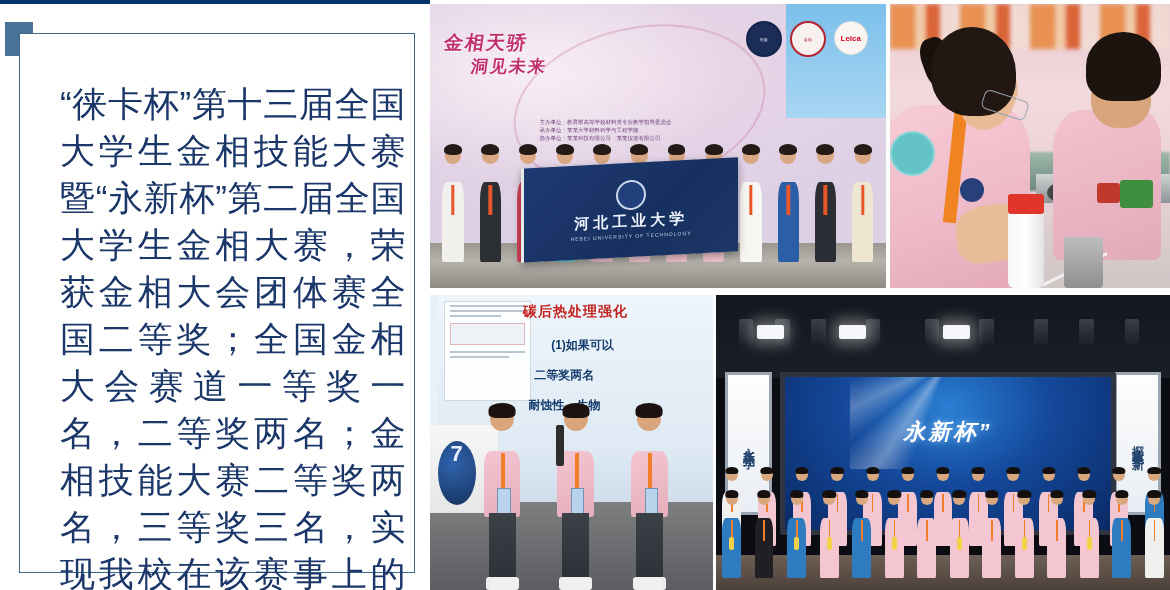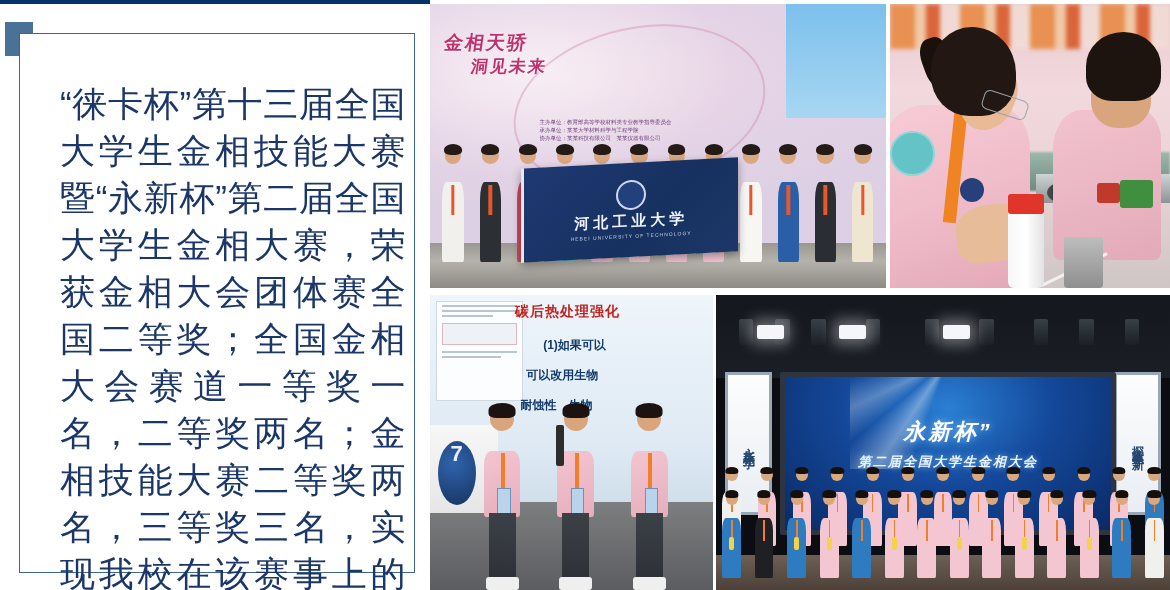--- a/index.html
+++ b/index.html
@@ -149,21 +149,21 @@
      background:#f0f0f0;transform:rotate(-26deg);border-radius:2px;}
   .p2 .beaker{position:absolute;left:62%;bottom:0;width:14%;height:18%;
      background:linear-gradient(180deg,#bdbdbd,#8f8f8f);border-radius:2px 2px 4px 4px;}
   .p2 .clamp{position:absolute;right:6%;bottom:28%;width:12%;height:10%;
      background:#3f8f3f;border-radius:3px;}
   .p2 .clamp2{position:absolute;right:18%;bottom:30%;width:8%;height:7%;
      background:#c0392b;border-radius:3px;}
 
   
   .p3{width:100%;height:100%;position:relative;background:#e9f1f8;overflow:hidden;}
-  .p3 .screen{position:absolute;left:0;top:0;width:100%;height:72%;
+  .p3 .screen{position:absolute;left:8px;top:0;width:100%;height:72%;
      background:linear-gradient(180deg,#eef5fb,#dfeaf4 70%,#cfdeea);}
   .p3 .doc{position:absolute;left:2%;top:3%;width:30%;height:46%;background:#fbfdff;
      border:1px solid #cfd9e2;}
   .p3 .doc .ln{height:2px;background:#b9c6d2;margin:3px 5px;}
   .p3 .doc .blk{margin:6px 5px;height:20%;background:#eef2f6;border:1px solid #e2b6bd;}
   .p3 .hl{position:absolute;left:30%;top:4%;font-size:14px;font-weight:bold;color:#c2211e;
      white-space:nowrap;letter-spacing:1px;}
   .p3 .l2{position:absolute;left:40%;top:20%;font-size:12px;font-weight:bold;color:#123a6b;white-space:nowrap;}
   .p3 .l3{position:absolute;left:34%;top:34%;font-size:12px;font-weight:bold;color:#123a6b;white-space:nowrap;}
   .p3 .l4{position:absolute;left:32%;top:48%;font-size:12px;font-weight:bold;color:#123a6b;white-space:nowrap;}
@@ -250,20 +250,25 @@
   </div>
 
   <div class="photo-grid">
 
     <div class="photo ph-tl">
       <div class="p1">
         <div class="sky-patch"></div>
         <div class="swirl"></div>
         <div class="swirl2"></div>
 
+        <div class="logos">
+          <div class="logo logo-a">校徽</div>
+          <div class="logo logo-b">金相</div>
+          <div class="logo logo-c">Leica</div>
+        </div>
 
         <div class="hero-line1">金相天骄</div>
         <div class="hero-line2">洞见未来</div>
 
         <div class="org-lines">
           <div>主办单位：教育部高等学校材料类专业教学指导委员会</div>
           <div>承办单位：某某大学材料科学与工程学院</div>
           <div>协办单位：某某科技有限公司　某某仪器有限公司</div>
         </div>
 
@@ -393,21 +398,21 @@
           <div class="doc">
             <div class="ln"></div>
               <div class="ln"></div>
               <div class="ln" style="width:60%"></div>
             <div class="blk"></div>
             <div class="ln"></div>
               <div class="ln" style="width:70%"></div>
           </div>
           <div class="hl nowrap">碳后热处理强化</div>
           <div class="l2 nowrap">(1)如果可以</div>
-          <div class="l3 nowrap">可以改用生物</div>
+          <div class="l3 nowrap">二等奖两名</div>
           <div class="l4 nowrap">耐蚀性　生物</div>
         </div>
         <div class="stage-floor"></div>
 
         <div class="table">
           <div class="logo">7</div>
         </div>
 
         <div class="stu" style="left:17%;">
           <div class="shirt"></div>
@@ -462,21 +467,20 @@
         <div class="sideban sb-l">
           <span>永新光学</span>
         </div>
         <div class="sideban sb-r">
           <span>探索教学新</span>
         </div>
 
         <div class="led">
           <div class="rays"></div>
           <div class="t1">永新杯”</div>
-          <div class="t2">第二届全国大学生金相大会</div>
         </div>
 
         <div class="floor"></div>
 
         <div class="crowd">
           <div class="pr pr-back">
             <div class="pp" style="width:5%">
                 <div class="shirt" style="background:#f0f0ee"></div>
                 <div class="head"></div>
                 <div class="hair"></div>

